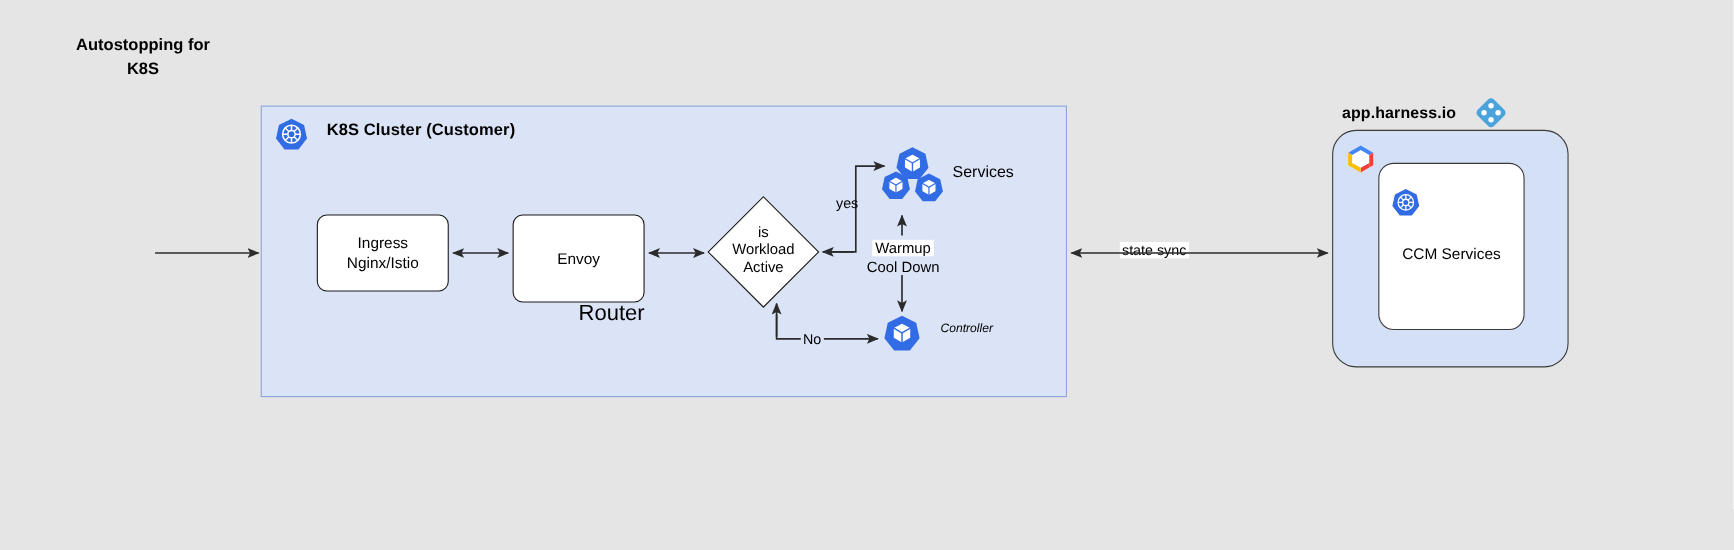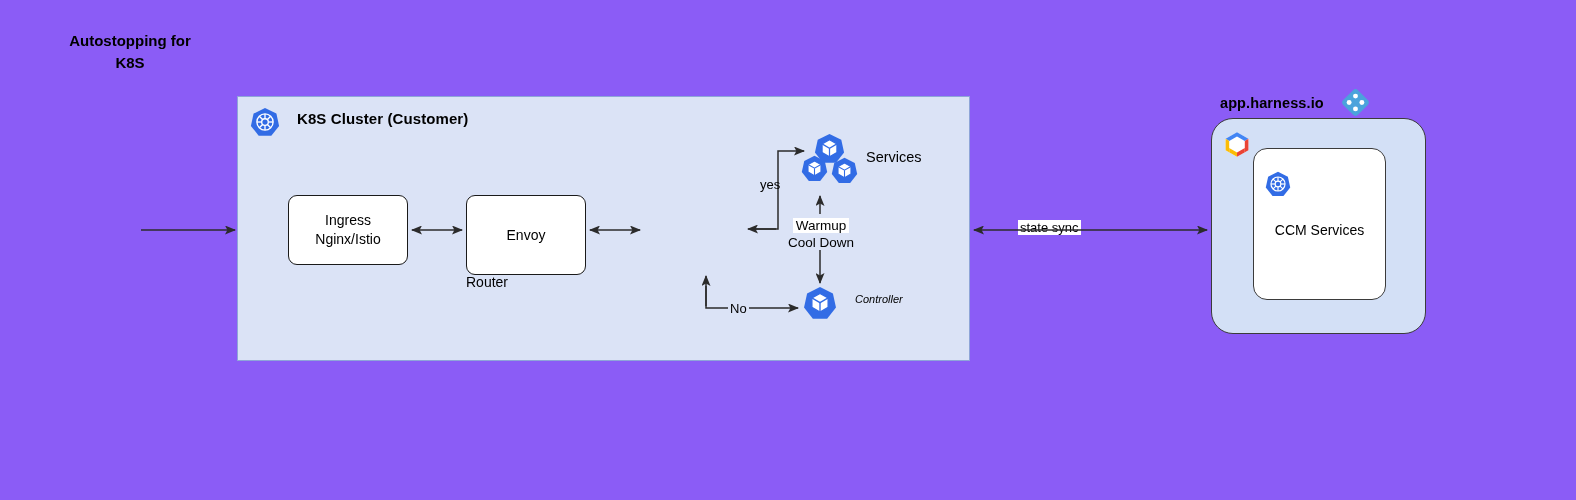--- a/index.html
+++ b/index.html
@@ -8,21 +8,21 @@
     background: #ffffff;
   }
   body {
     font-family: "Liberation Sans", sans-serif;
     color: #000000;
   }
   #canvas {
     position: relative;
     width: 1576px;
     height: 500px;
-    background: #8b5cf6;
+    background: #e5e5e5;
     overflow: hidden;
   }
   .abs { position: absolute; }
 
   
   #diagram-title {
     left: 30px;
     top: 30px;
     width: 200px;
     text-align: center;
@@ -97,21 +97,21 @@
     justify-content: center;
     text-align: center;
     font-size: 14px;
     line-height: 1.35;
     white-space: pre-line;
   }
   #ingress-box { left: 288px; top: 195px; width: 120px; height: 70px; }
   #envoy-box   { left: 466px; top: 195px; width: 120px; height: 80px; }
   #router-label {
     left: 466px; top: 274px; width: 120px;
-    text-align: left; font-size: 14px;
+    text-align: right; font-size: 20px;
   }
 
   
   #decision-diamond {
     left: 643px;
     top: 178px;
     width: 102px;
     height: 102px;
   }
   #decision-diamond .dia-shape {
@@ -234,20 +234,26 @@
 
   <div class="abs" id="cluster-title">K8S Cluster (Customer)</div>
 
 
   <div class="abs node-box" id="ingress-box">Ingress
 Nginx/Istio</div>
 
   <div class="abs node-box" id="envoy-box">Envoy</div>
   <div class="abs" id="router-label">Router</div>
 
+  <div class="abs" id="decision-diamond">
+    <div class="dia-shape"></div>
+    <div id="decision-label">is
+Workload
+Active</div>
+  </div>
 
   <div class="abs" id="services-node">
     <svg width="64" height="60" viewBox="0 0 128 120">
       <g>
 
         <g transform="translate(2,44) scale(0.54)">
           <polygon points="50,3 88,22 97,63 71,96 29,96 3,63 12,22" fill="#326ce5"></polygon>
           <g fill="#ffffff" stroke="#326ce5" stroke-width="4">
             <polygon points="50,22 74,35 74,63 50,77 26,63 26,35"></polygon>
           </g>

